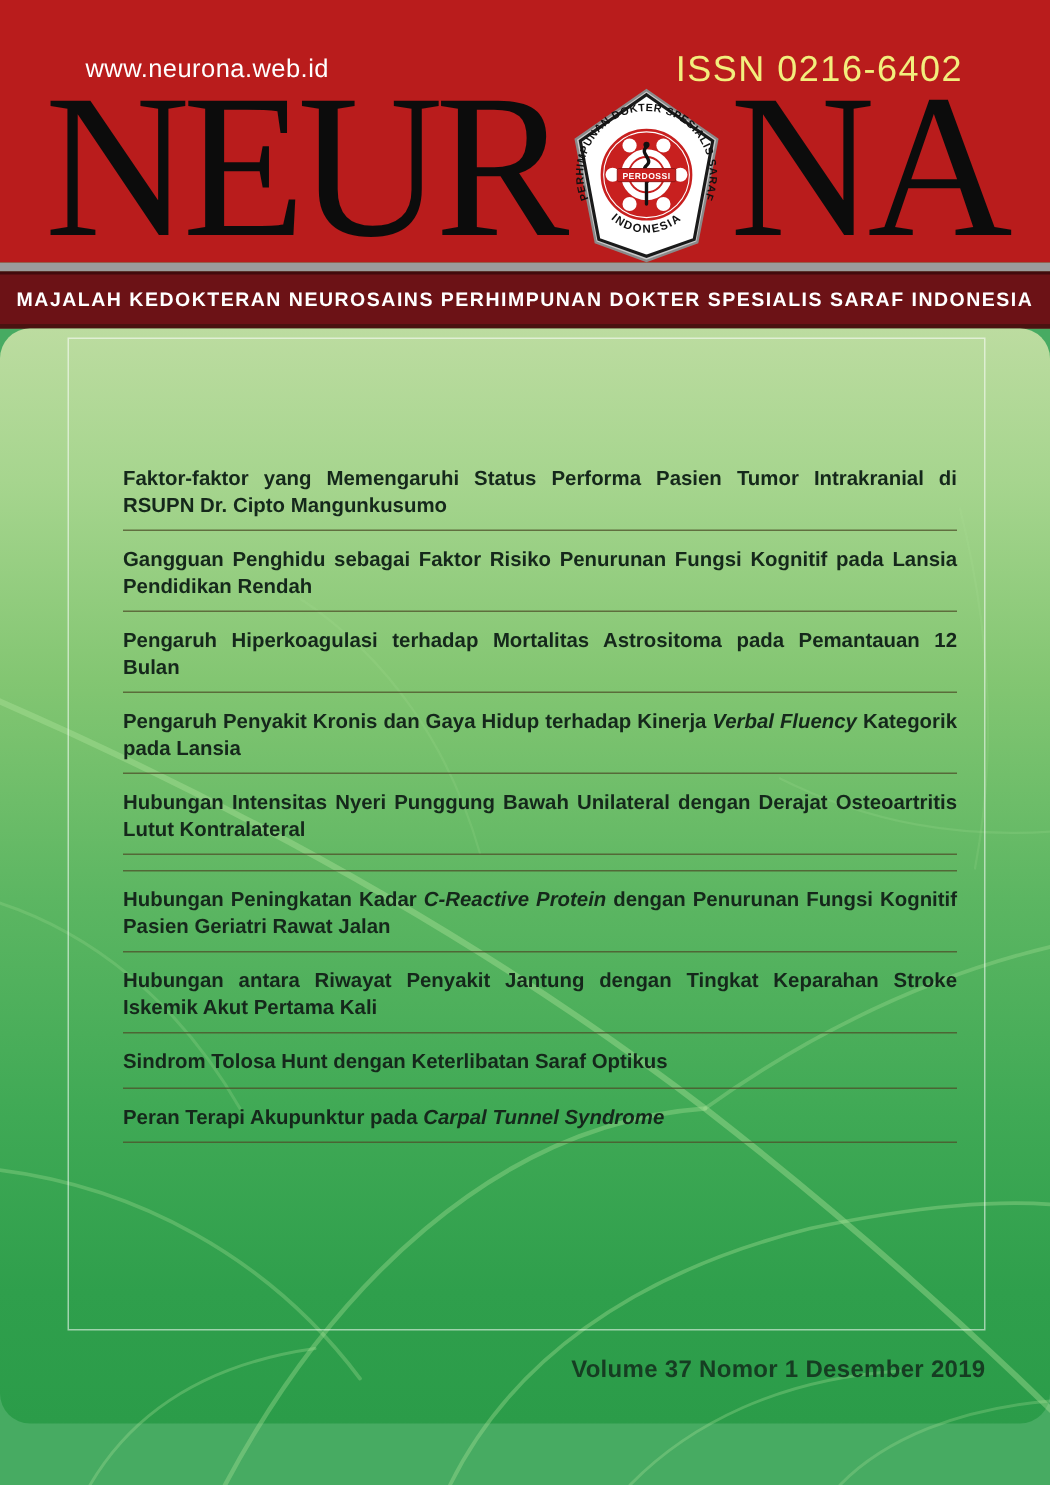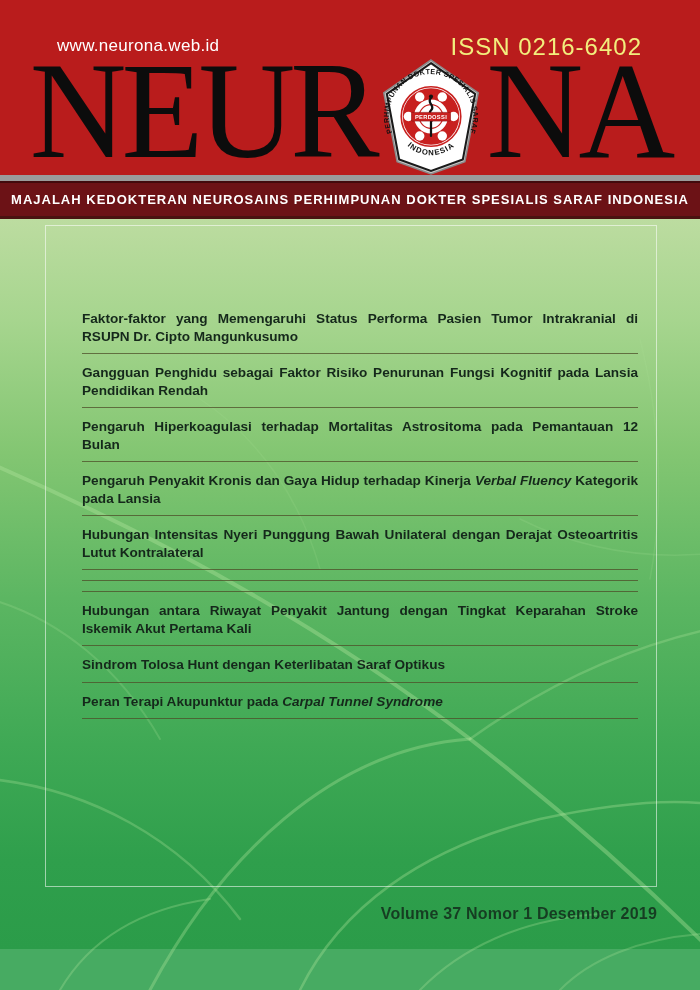--- a/index.html
+++ b/index.html
@@ -43,20 +43,21 @@
   .banner-text{
     color:#ffffff; font-size:13px; font-weight:bold; letter-spacing:1px;
     white-space:nowrap;
   }
   
   .content-area{
     position:relative; width:700px; height:730px;
     background:linear-gradient(180deg,
       #bcdca0 0%, #a6d58e 14%, #83c672 32%,
       #5cb662 52%, #3fa955 72%, #2f9f4c 88%, #2b9c49 100%);
+    border-radius:20px;
   }
   .leaf-texture{position:absolute; inset:0; pointer-events:none;}
   .content-frame{
     position:absolute; left:45px; right:43px; top:6px; bottom:62px;
     border:1px solid rgba(255,255,255,.55);
   }
   .article-list{
     position:absolute; left:45px; width:612px; top:91px;
     box-sizing:border-box; padding:0 19px 0 37px;
   }
@@ -157,20 +158,21 @@
         <div class="sep"></div>
         <div class="article"><span>Gangguan Penghidu sebagai Faktor Risiko Penurunan Fungsi Kognitif pada Lansia Pendidikan Rendah</span></div>
         <div class="sep"></div>
         <div class="article"><span>Pengaruh Hiperkoagulasi terhadap Mortalitas Astrositoma pada Pemantauan 12 Bulan</span></div>
         <div class="sep"></div>
         <div class="article"><span>Pengaruh Penyakit Kronis dan Gaya Hidup terhadap Kinerja </span><span class="it">Verbal Fluency</span><span> Kategorik pada Lansia</span></div>
         <div class="sep"></div>
         <div class="article"><span>Hubungan Intensitas Nyeri Punggung Bawah Unilateral dengan Derajat Osteoartritis Lutut Kontralateral</span></div>
         <div class="sep"></div>
         <div class="sep"></div>
+        <div class="article"><span>Hubungan Peningkatan Kadar </span><span class="it">C-Reactive Protein</span><span> dengan Penurunan Fungsi Kognitif Pasien Geriatri Rawat Jalan</span></div>
         <div class="sep"></div>
         <div class="article"><span>Hubungan antara Riwayat Penyakit Jantung dengan Tingkat Keparahan Stroke Iskemik Akut Pertama Kali</span></div>
         <div class="sep"></div>
         <div class="article"><span>Sindrom Tolosa Hunt dengan Keterlibatan Saraf Optikus</span></div>
         <div class="sep"></div>
         <div class="article"><span>Peran Terapi Akupunktur pada </span><span class="it">Carpal Tunnel Syndrome</span></div>
         <div class="sep"></div>
       </div>
 
     <div class="volume-info">Volume 37 Nomor 1 Desember 2019</div>

